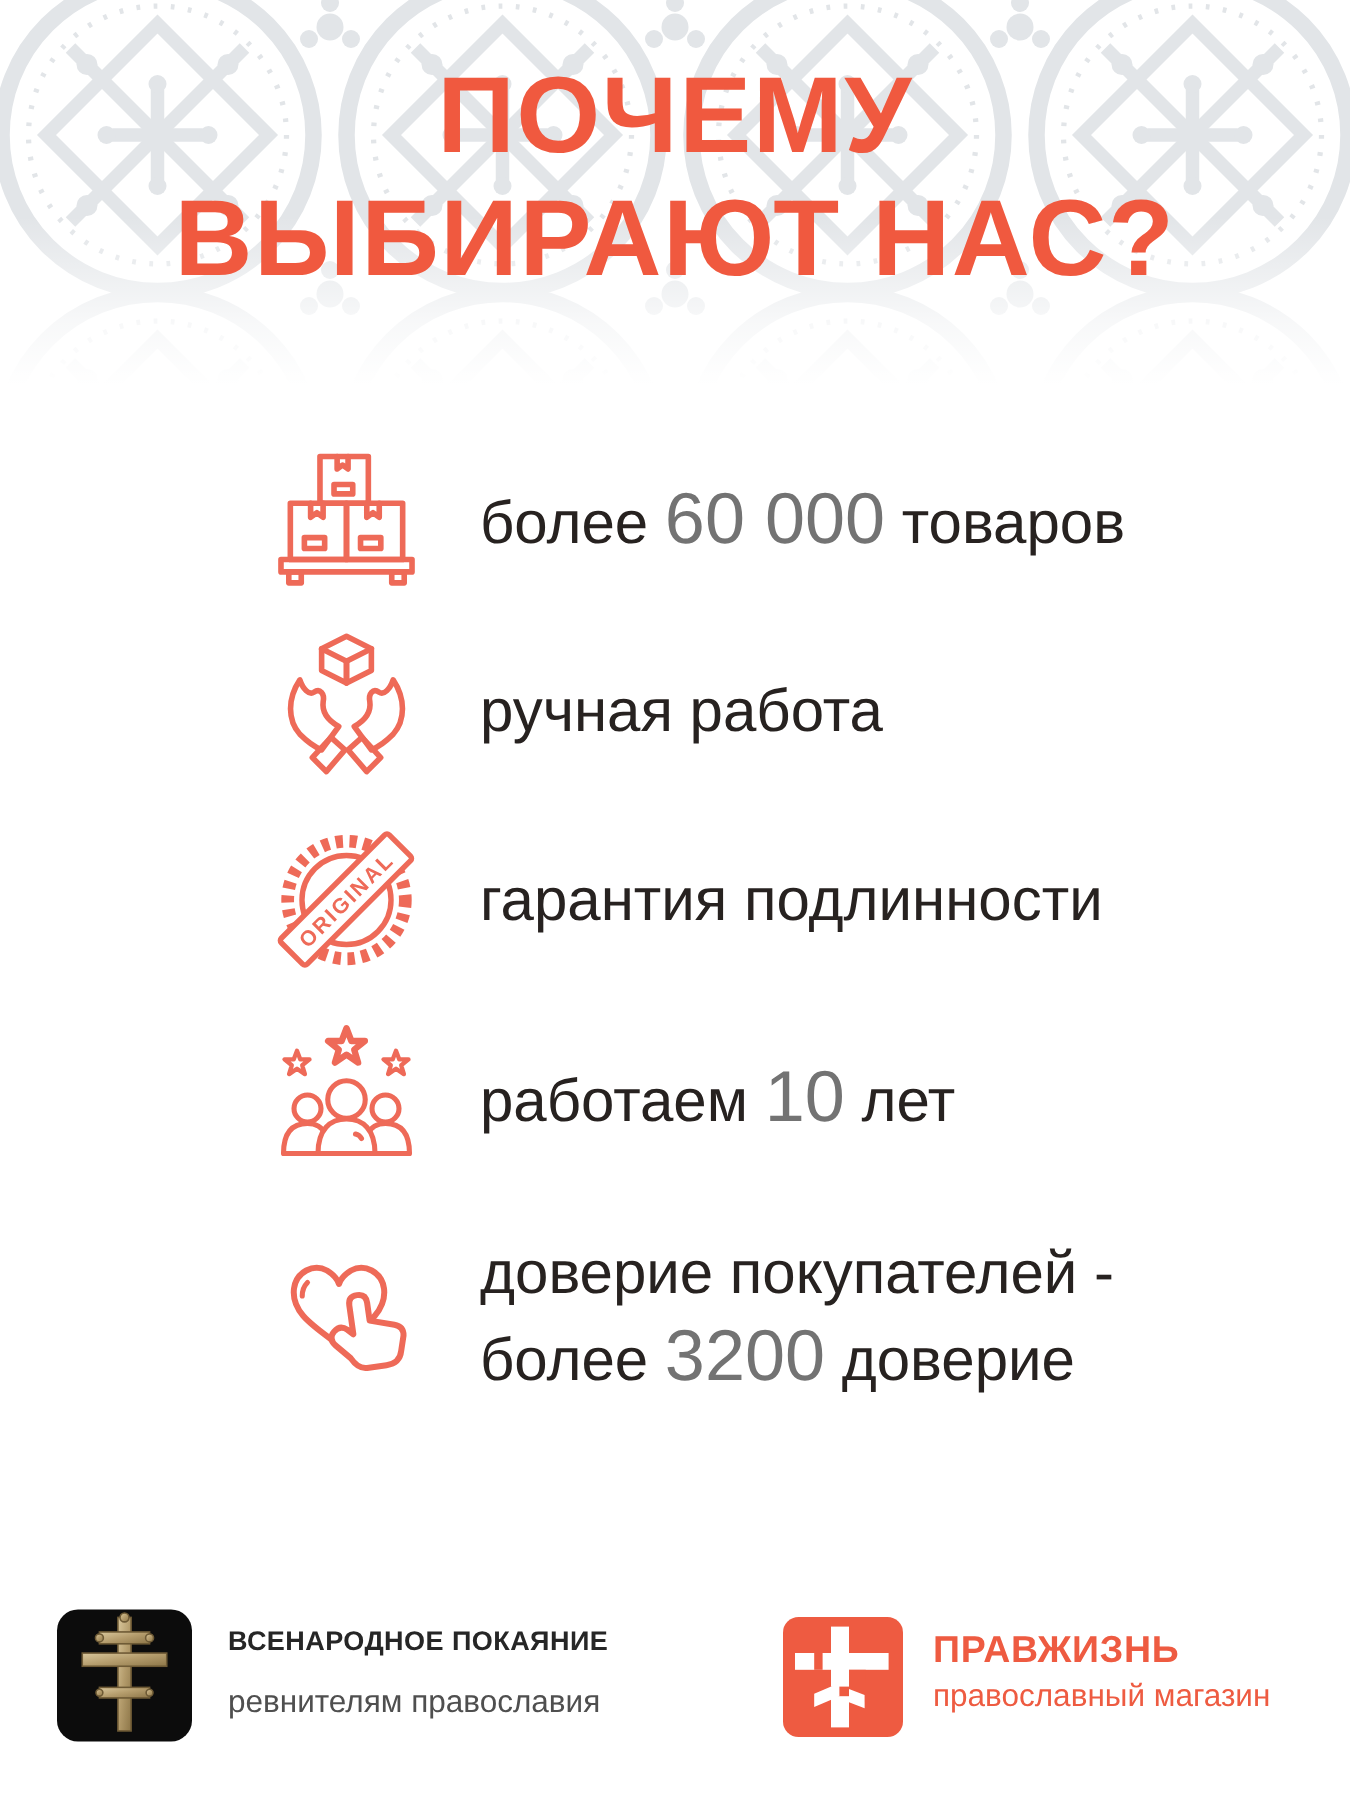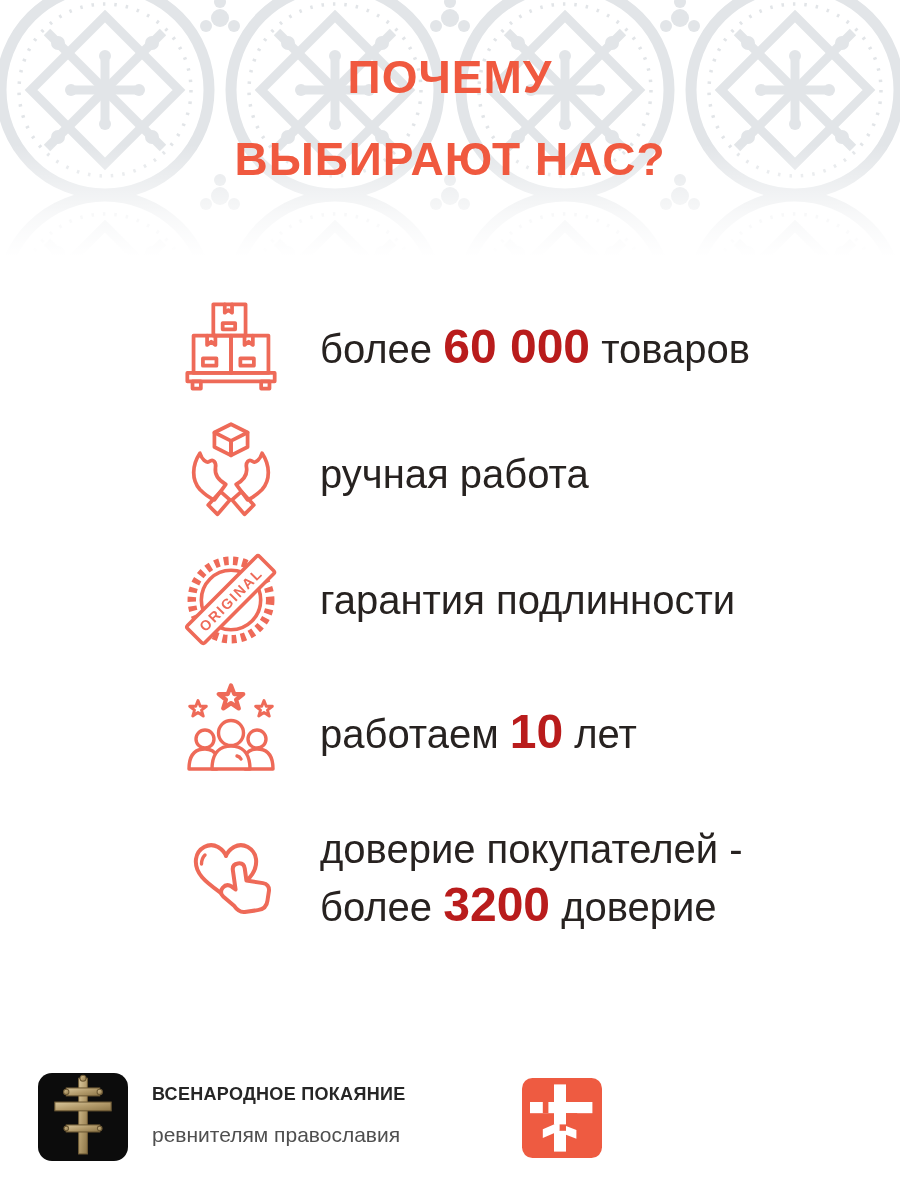--- a/index.html
+++ b/index.html
@@ -8,29 +8,29 @@
     font-family:"Liberation Sans", sans-serif;
   }
   
   .pattern-wrap{position:absolute;top:0;left:0;width:900px;height:262px;overflow:hidden;}
   .pattern-fade{position:absolute;top:0;left:0;width:900px;height:262px;
     background:linear-gradient(180deg, rgba(255,255,255,0) 0%, rgba(255,255,255,0) 55%,
                rgba(255,255,255,.75) 82%, #ffffff 98%);}
   
   .title{
     position:absolute;top:36px;left:0;width:900px;text-align:center;
-    color:#f0593f;font-weight:bold;font-size:46px;line-height:82px;letter-spacing:1px;
+    color:#f0593f;font-weight:bold;font-size:72px;line-height:82px;letter-spacing:1px;
   }
   
   .feature-row{position:absolute;left:0;width:900px;display:flex;align-items:center;}
   .icon-box{position:absolute;left:178px;width:106px;display:flex;justify-content:center;align-items:center;}
   .feature-text{
     position:absolute;left:320px;color:#272220;font-size:40px;line-height:55px;white-space:nowrap;
   }
-  .feature-text .hl{color:#b91c1c;font-weight:bold;font-size:48px;margin-top:24px;}
+  .feature-text .hl{color:#737373;font-weight:normal;font-size:48px;margin-top:24px;}
   
   .footer-left-logo{position:absolute;left:38px;top:1073px;width:90px;height:88px;border-radius:14px;background:#0c0c0c;}
   .footer-left-text{position:absolute;left:152px;top:1084px;}
   .footer-left-title{font-size:18px;font-weight:bold;color:#262626;letter-spacing:.3px;}
   .footer-left-sub{font-size:21px;color:#4f4f4f;margin-top:18px;}
   .footer-right-logo{position:absolute;left:522px;top:1078px;width:80px;height:80px;}
   .footer-right-text{position:absolute;left:622px;top:1086px;}
   .footer-right-title{font-size:25px;font-weight:bold;color:#ee5b41;letter-spacing:.5px;}
   .footer-right-sub{font-size:21px;color:#ee5b41;margin-top:4px;}
   svg{display:block;}
@@ -210,14 +210,18 @@
         <rect x="40" y="8" width="15" height="50"></rect>
         <rect x="40" y="66" width="15" height="26"></rect>
         <rect x="10" y="30" width="78" height="14"></rect>
         <polygon points="26,64 47,55 47,66 26,75"></polygon>
         <polygon points="55,60 68,65 68,76 55,71"></polygon>
       </g>
       <rect x="55" y="44" width="14" height="11" fill="#ee5b41"></rect>
       <rect x="26" y="30" width="7" height="14" fill="#ee5b41"></rect>
     </svg>
   </div>
+  <div class="footer-right-text">
+    <div class="footer-right-title">ПРАВЖИЗНЬ</div>
+    <div class="footer-right-sub">православный магазин</div>
+  </div>
 
 </div>
 
 </body></html>

